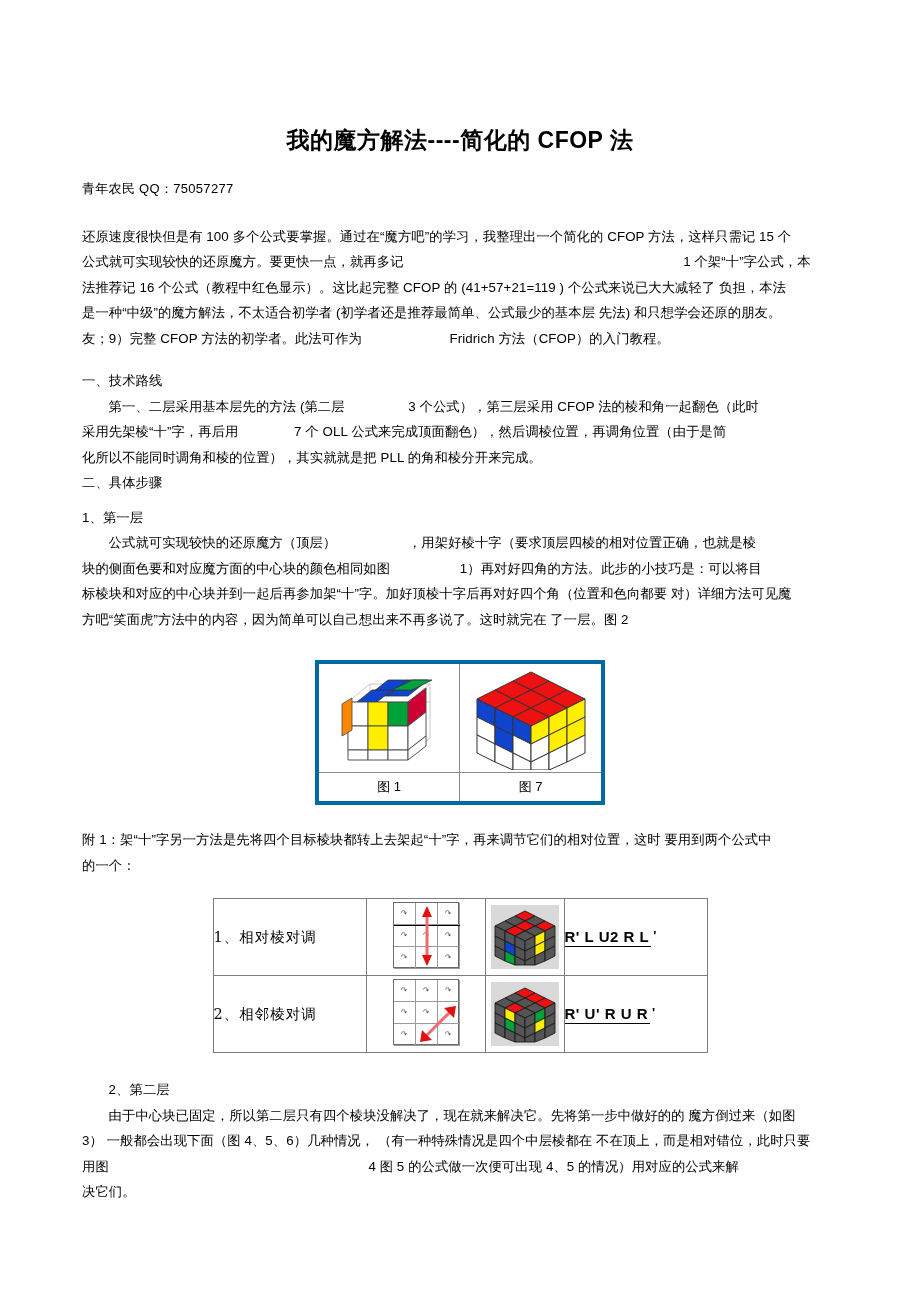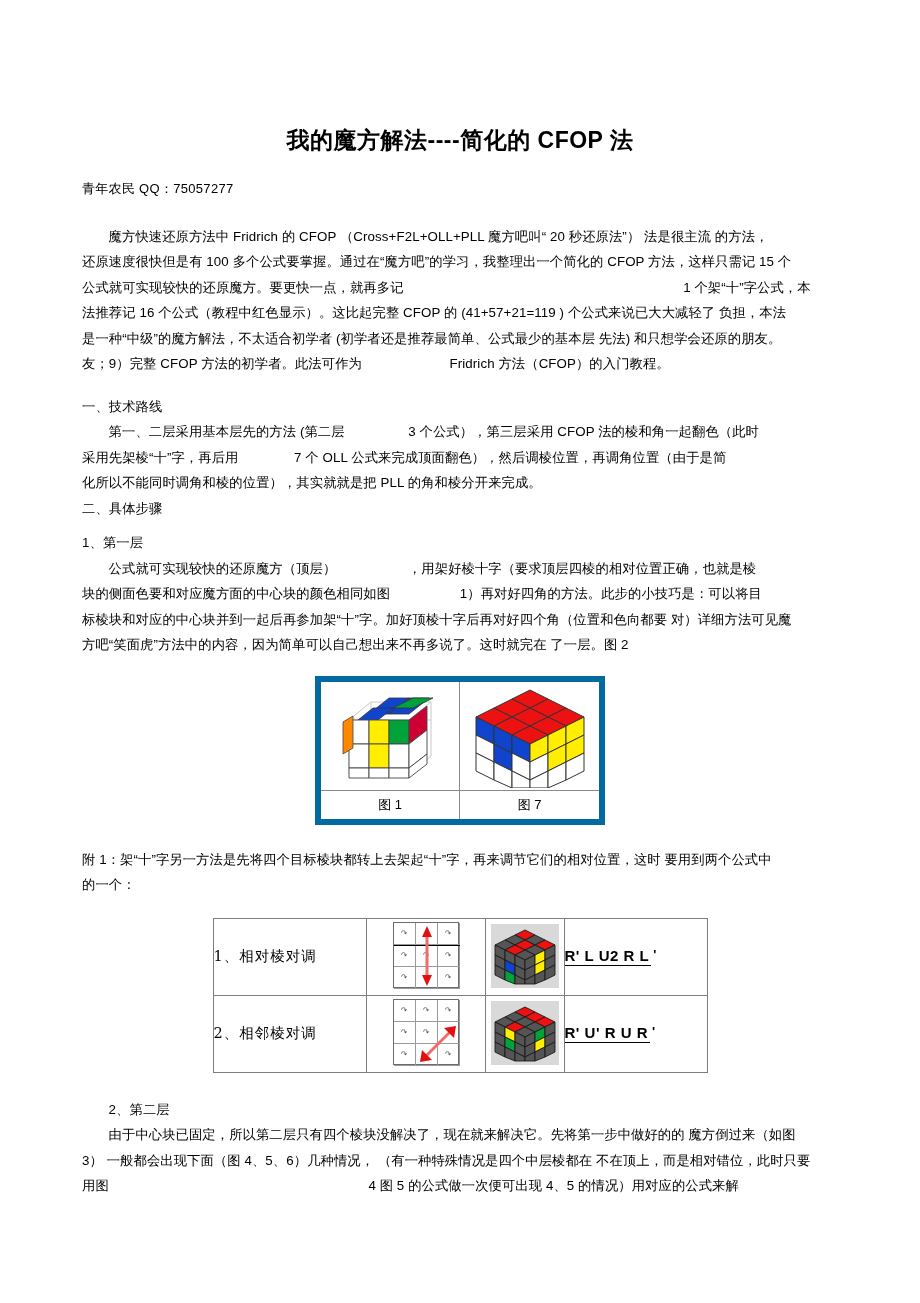--- a/index.html
+++ b/index.html
@@ -54,24 +54,24 @@
     letter-spacing: 0.1px;
   }
   .indent { text-indent: 2em; }
   .block-gap-lg { margin-top: 26px; }
   .block-gap-md { margin-top: 17px; }
   .block-gap-sm { margin-top: 9px; }
   .gapwide { display: inline-block; }
 
   
   .fig-table {
-    margin: 18px auto 0 auto;
+    margin: 28px auto 0 auto;
     border-collapse: collapse;
     width: 290px;
-    border: 6px solid #0369a1;
+    border: 4px solid #0369a1;
   }
   .fig-table td {
     border: 1px solid #8a8a8a;
     padding: 0;
     text-align: center;
     vertical-align: middle;
   }
   .fig-cell { height: 108px; width: 145px; }
   .fig-cap-cell { height: 28px; font-size: 13px; }
 
@@ -175,21 +175,20 @@
 </head>
 <body>
 
 <div class="page">
   <div class="content">
 
     <h1 class="doc-title">我的魔方解法----简化的 CFOP 法</h1>
     <div class="doc-subtitle">青年农民 QQ：75057277</div>
 
     <div class="block-gap-lg">
-      <p class="para indent">魔方快速还原方法中 Fridrich 的 CFOP （Cross+F2L+OLL+PLL 魔方吧叫“ 20 秒还原法”） 法是很主流 的方法，</p>
       <p class="para">还原速度很快但是有 100 多个公式要掌握。通过在“魔方吧”的学习，我整理出一个简化的 CFOP 方法，这样只需记 15 个</p>
       <p class="para">
         <span>公式就可实现较快的还原魔方。要更快一点，就再多记</span>
         <span class="gapwide" style="width:272px"></span>
         <span>1 个架“十”字公式，本</span>
       </p>
       <p class="para">法推荐记 16 个公式（教程中红色显示）。这比起完整 CFOP 的 (41+57+21=119 ) 个公式来说已大大减轻了 负担，本法</p>
       <p class="para">是一种“中级”的魔方解法，不太适合初学者 (初学者还是推荐最简单、公式最少的基本层 先法) 和只想学会还原的朋友。</p>
       <p class="para">
         <span>友；9）完整 CFOP 方法的初学者。此法可作为</span>
@@ -496,16 +495,17 @@
 
     <div style="margin-top:24px">
       <p class="para indent">2、第二层</p>
       <p class="para indent">由于中心块已固定，所以第二层只有四个棱块没解决了，现在就来解决它。先将第一步中做好的的 魔方倒过来（如图</p>
       <p class="para">3） 一般都会出现下面（图 4、5、6）几种情况， （有一种特殊情况是四个中层棱都在 不在顶上，而是相对错位，此时只要</p>
       <p class="para">
         <span>用图</span>
         <span class="gapwide" style="width:252px"></span>
         <span>4 图 5 的公式做一次便可出现 4、5 的情况）用对应的公式来解</span>
       </p>
+      <p class="para">决它们。</p>
     </div>
 
   </div>
 </div>
 
 </body></html>

